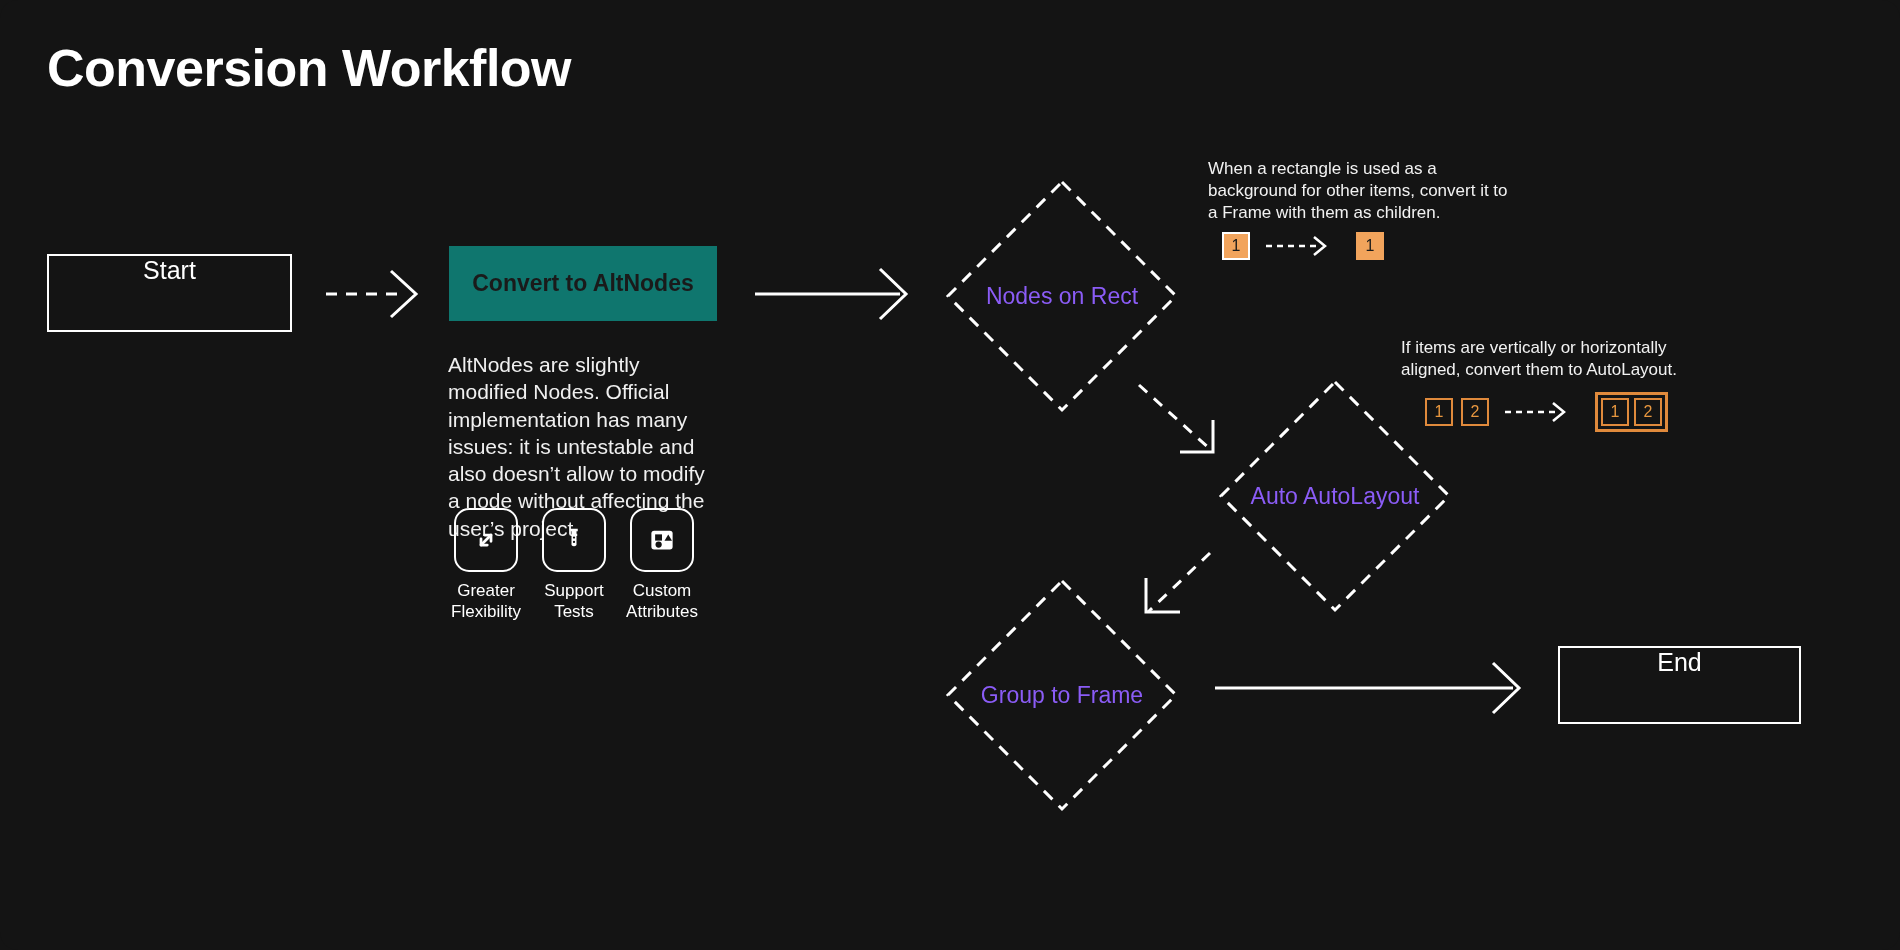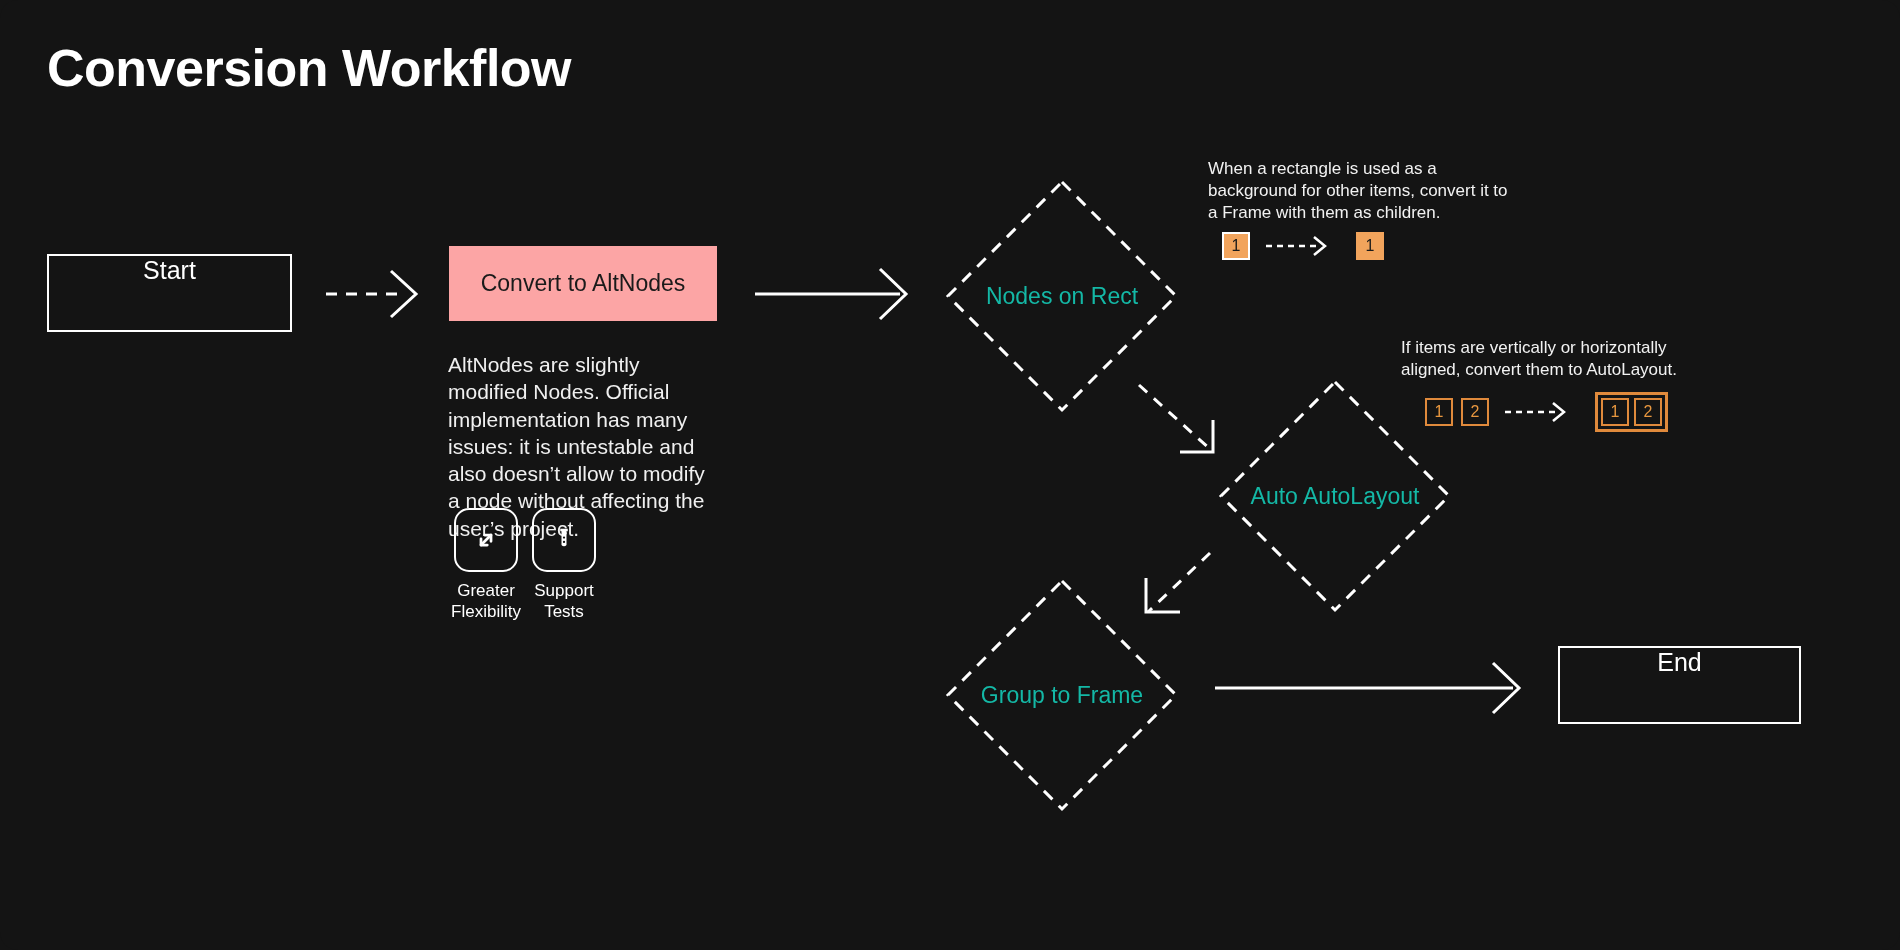--- a/index.html
+++ b/index.html
@@ -50,48 +50,48 @@
   #start-box { left: 47px; top: 254px; width: 245px; height: 78px; }
   #end-box   { left: 1558px; top: 646px; width: 243px; height: 78px; }
 
   
   .orange-box {
     position: absolute;
     left: 449px;
     top: 246px;
     width: 268px;
     height: 75px;
-    background: #fca5a5;
+    background: #0f766e;
     color: #1a1a1a;
     display: flex;
     align-items: center;
     justify-content: center;
     font-size: 23px;
-    font-weight: 400;
+    font-weight: 700;
     box-sizing: border-box;
   }
 
   
   .alt-desc {
     position: absolute;
     left: 448px;
     top: 351px;
     width: 272px;
     font-size: 21px;
     line-height: 1.30;
     color: #f0f0f0;
   }
 
   
   .features {
     position: absolute;
     left: 452px;
     top: 508px;
     display: flex;
-    gap: 10px;
+    gap: 20px;
   }
   .feature {
     width: 68px;
     display: flex;
     flex-direction: column;
     align-items: center;
   }
   .feature-icon-box {
     width: 64px;
     height: 64px;
@@ -119,21 +119,21 @@
     position: absolute;
     left: 0; top: 0;
     width: 100%; height: 100%;
   }
   .diamond-label {
     position: absolute;
     left: 50%;
     top: 50%;
     transform: translate(-50%, -50%);
     font-size: 23px;
-    color: #14b8a6;
+    color: #8b5cf6;
     white-space: nowrap;
   }
   #dia-nodes-rect { left: 944px; top: 178px; width: 236px; height: 236px; }
   #dia-autolayout { left: 1217px; top: 378px; width: 236px; height: 236px; }
   #dia-group-frame { left: 944px; top: 577px; width: 236px; height: 236px; }
 
   
   .note {
     position: absolute;
     font-size: 17px;
@@ -271,20 +271,32 @@
         <svg width="30" height="30" viewBox="0 0 24 24">
           <path d="M9 3 h6 v2 h-1 v11 a2.5 2.5 0 0 1 -4 0 v-11 h-1 z" fill="#ffffff"></path>
           <circle cx="12" cy="10" r="0.9" fill="#141414"></circle>
           <circle cx="12" cy="13.5" r="0.9" fill="#141414"></circle>
         </svg>
       </div>
       <div class="feature-label">Support
 Tests</div>
     </div>
 
+    <div class="feature">
+      <div class="feature-icon-box">
+        <svg width="30" height="30" viewBox="0 0 24 24">
+          <rect x="3.5" y="4.5" width="17" height="15" rx="2.2" fill="#ffffff"></rect>
+          <rect x="6.5" y="7.5" width="5.5" height="5" fill="#141414"></rect>
+          <polygon points="17,7.5 20,12.5 14,12.5" fill="#141414"></polygon>
+          <circle cx="9.3" cy="15.6" r="2.5" fill="#141414"></circle>
+        </svg>
+      </div>
+      <div class="feature-label">Custom
+Attributes</div>
+    </div>
 
   </div>
 
   <div class="diamond-wrap" id="dia-nodes-rect">
     <svg class="diamond-shape" viewBox="0 0 236 236">
       <polygon points="118,4 232,118 118,232 4,118" fill="none" stroke="#ffffff" stroke-width="3" stroke-dasharray="12 9"></polygon>
     </svg>
     <div class="diamond-label">Nodes on Rect</div>
   </div>
 

